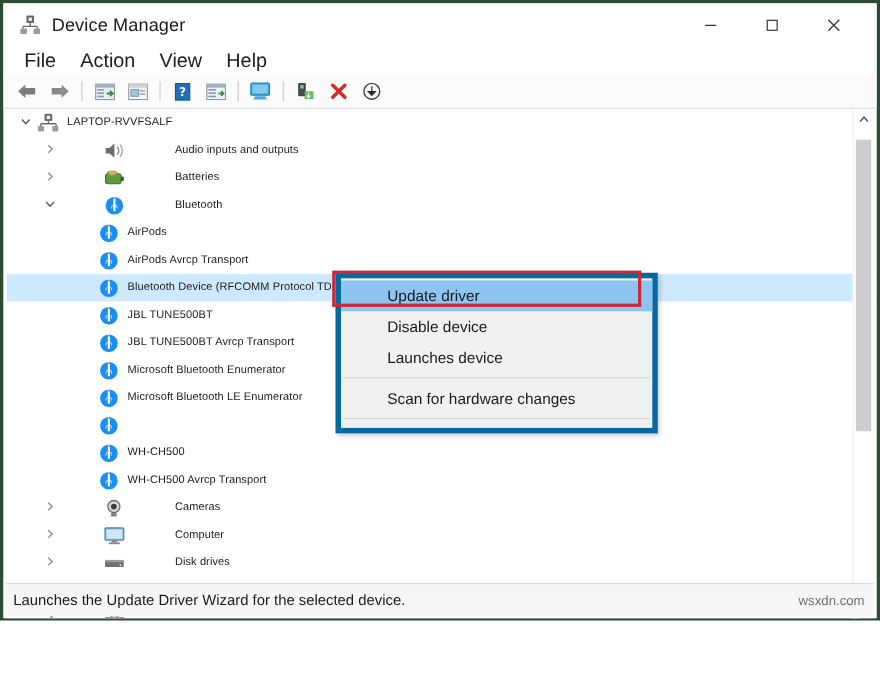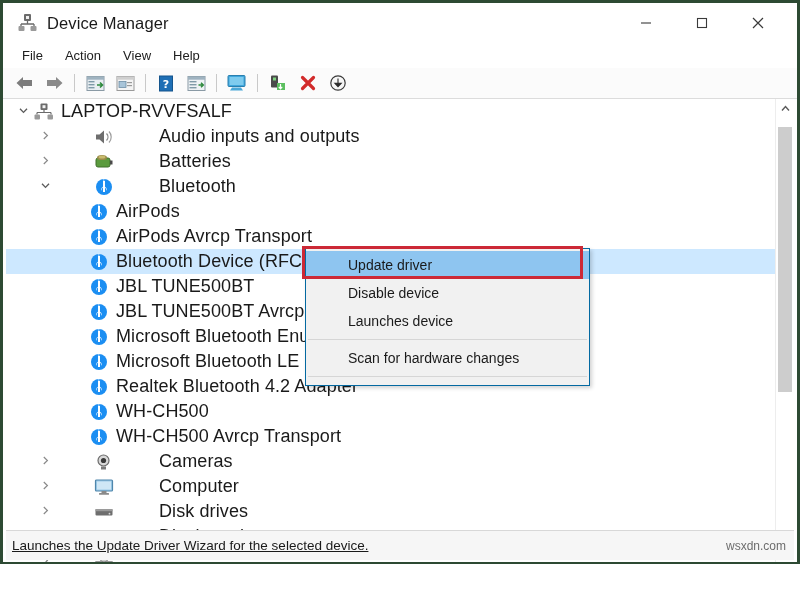--- a/index.html
+++ b/index.html
@@ -66,21 +66,21 @@
   #menubar {
     position: absolute;
     left: 0; top: 40px; right: 0;
     height: 25px;
     background: #ffffff;
     display: flex;
     align-items: center;
     border-bottom: 1px solid #e8e8e8;
   }
   .menu-item {
-    font-size: 13px;
+    font-size: 18px;
     color: #202020;
     padding: 3px 9px;
     margin-left: 4px;
   }
   #menubar .menu-item:first-child { margin-left: 10px; }
 
   
   #toolbar {
     position: absolute;
     left: 0; top: 65px; right: 0;
@@ -129,21 +129,21 @@
     line-height: 1;
   }
   .ico {
     width: 20px; height: 18px;
     flex: 0 0 20px;
     margin-left: 4px;
     position: relative;
   }
   .lbl {
     margin-left: 7px;
-    font-size: 18px;
+    font-size: 10px;
     color: #1a1a1a;
     letter-spacing: 0.1px;
   }
   .lvl0 { padding-left: 10px; }
   .lvl1 { padding-left: 32px; gap: 38px; }
   .lvl2 { padding-left: 65px; }
 
   
   .bt-ico {
     width: 16px; height: 16px;
@@ -203,36 +203,35 @@
     height: 29px;
     background: #f6f6f6;
     border-top: 1px solid #d8d8d8;
     display: flex;
     align-items: center;
   }
   #status-text {
     margin-left: 6px;
     font-size: 13.5px;
     color: #1a1a1a;
-    text-decoration: underline;
   }
   #watermark {
     position: absolute;
     right: 8px;
     font-size: 12px;
     color: #6d6d6d;
   }
 
   
   #ctxmenu {
     position: absolute;
     left: 302px; top: 245px;
     width: 283px;
     background: #f1f1f1;
-    border: 1px solid #0369a1;
+    border: 5px solid #0369a1;
     box-shadow: 2px 2px 4px rgba(0,0,0,0.18);
     padding: 2px 0 4px 0;
   }
   .ctx-item {
     height: 28px;
     display: flex;
     align-items: center;
     padding-left: 42px;
     font-size: 14px;
     color: #1a1a1a;
@@ -499,21 +498,20 @@
         </div>
         <span class="lbl">Microsoft Bluetooth LE Enumerator</span>
       </div>
       <div class="row lvl2">
         <div class="chev"></div>
         <div class="ico">
           <div class="bt-ico">
             <span class="bt-glyph">ᛦ</span>
           </div>
         </div>
-        <span class="lbl">Realtek Bluetooth 4.2 Adapter</span>
       </div>
       <div class="row lvl2">
         <div class="chev"></div>
         <div class="ico">
           <div class="bt-ico">
             <span class="bt-glyph">ᛦ</span>
           </div>
         </div>
         <span class="lbl">WH-CH500</span>
       </div>

